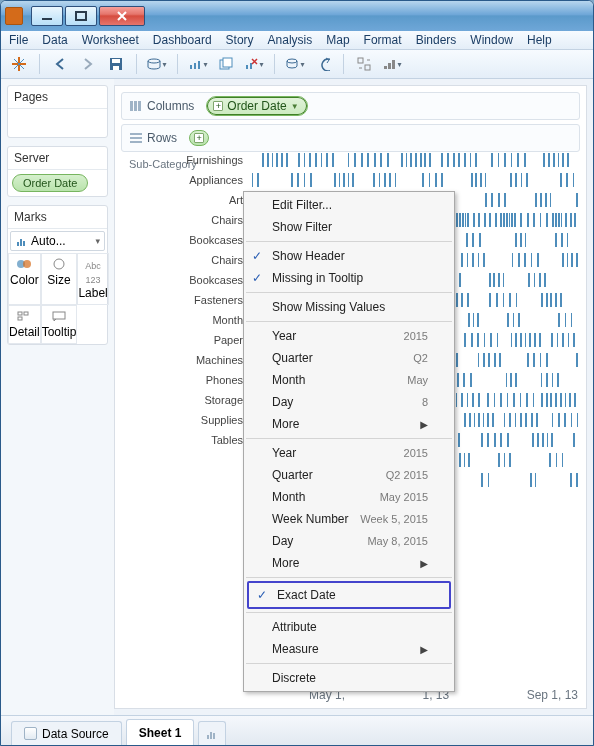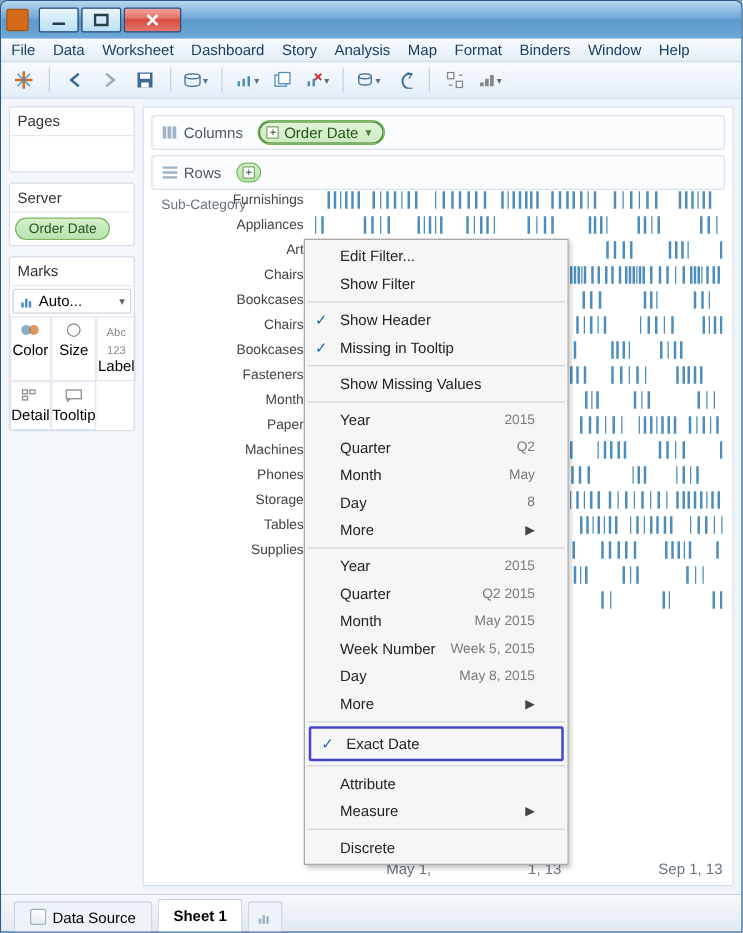--- a/index.html
+++ b/index.html
@@ -290,22 +290,22 @@
           <div>Chairs</div>
           <div>Bookcases</div>
           <div>Chairs</div>
           <div>Bookcases</div>
           <div>Fasteners</div>
           <div>Month</div>
           <div>Paper</div>
           <div>Machines</div>
           <div>Phones</div>
           <div>Storage</div>
+          <div>Supplies</div>
           <div>Tables</div>
-          <div>Supplies</div>
         </div>
       <div class="chartarea" id="chartarea">
           <div class="row">
             <i class="g" style="width: 1px;"></i>
             <i class="g" style="width: 3px;"></i>
             <i class="g" style="width: 1px;"></i>
             <i class="g" style="width: 3px;"></i>
             <i class="g" style="width: 1px;"></i>
             <i style="width: 2px;"></i>
             <i class="g" style="width: 1px;"></i>

